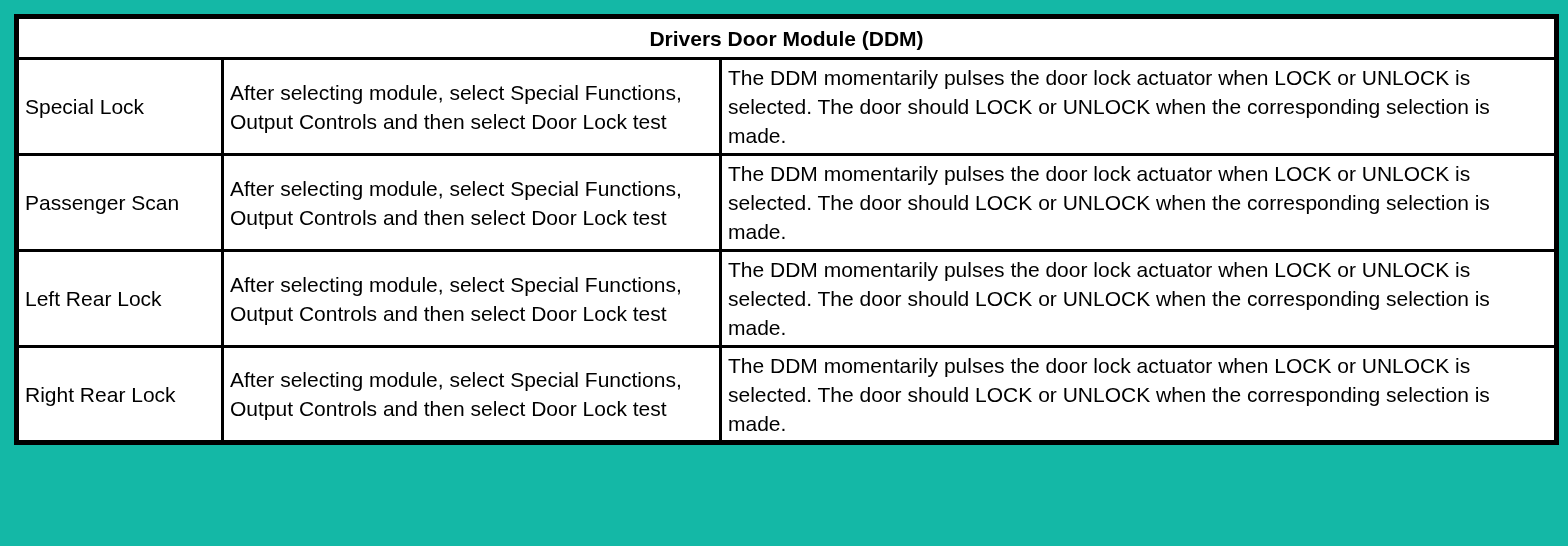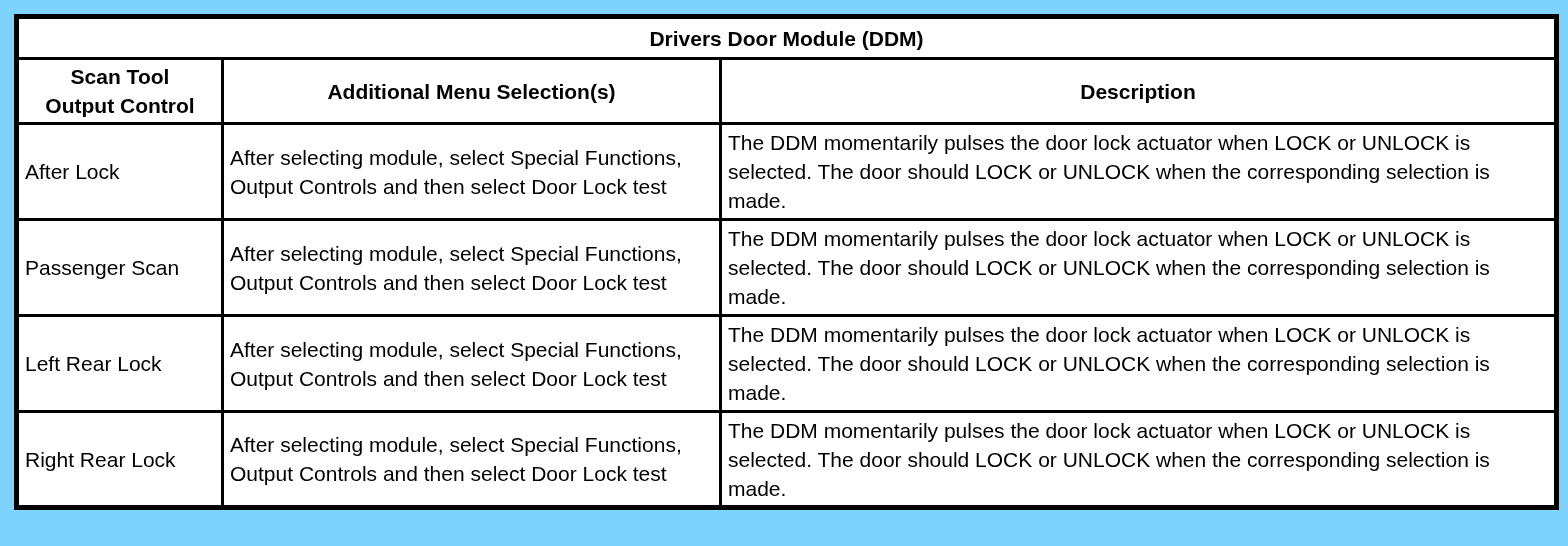--- a/index.html
+++ b/index.html
@@ -5,21 +5,21 @@
   html, body {
     margin: 0;
     padding: 0;
     background: #ffffff;
     font-family: "Liberation Sans", "DejaVu Sans", sans-serif;
     color: #000000;
   }
   .page {
     width: 1568px;
     height: 546px;
-    background: #7dd3fc;
+    background: #14b8a6;
     box-sizing: border-box;
     padding: 14px;
   }
   table.ddm {
     width: 1540px;
     border-collapse: collapse;
     table-layout: fixed;
     border: 5px solid #000000;
     background: #ffffff;
   }
@@ -61,30 +61,24 @@
   <table class="ddm">
     <colgroup>
       <col class="c1">
       <col class="c2">
       <col class="c3">
     </colgroup>
     <thead>
       <tr>
         <th class="title-cell" colspan="3">Drivers Door Module (DDM)</th>
       </tr>
-      <tr>
-        <th class="col-head">Scan Tool
-Output Control</th>
-        <th class="col-head">Additional Menu Selection(s)</th>
-        <th class="col-head">Description</th>
-      </tr>
     </thead>
     <tbody>
       <tr>
-        <td class="body-cell">After Lock</td>
+        <td class="body-cell">Special Lock</td>
         <td class="body-cell">After selecting module, select Special Functions, Output Controls and then select Door Lock test</td>
         <td class="body-cell">The DDM momentarily pulses the door lock actuator when LOCK or UNLOCK is selected. The door should LOCK or UNLOCK when the corresponding selection is made.</td>
       </tr>
       <tr>
         <td class="body-cell">Passenger Scan</td>
         <td class="body-cell">After selecting module, select Special Functions, Output Controls and then select Door Lock test</td>
         <td class="body-cell">The DDM momentarily pulses the door lock actuator when LOCK or UNLOCK is selected. The door should LOCK or UNLOCK when the corresponding selection is made.</td>
       </tr>
       <tr>
         <td class="body-cell">Left Rear Lock</td>

